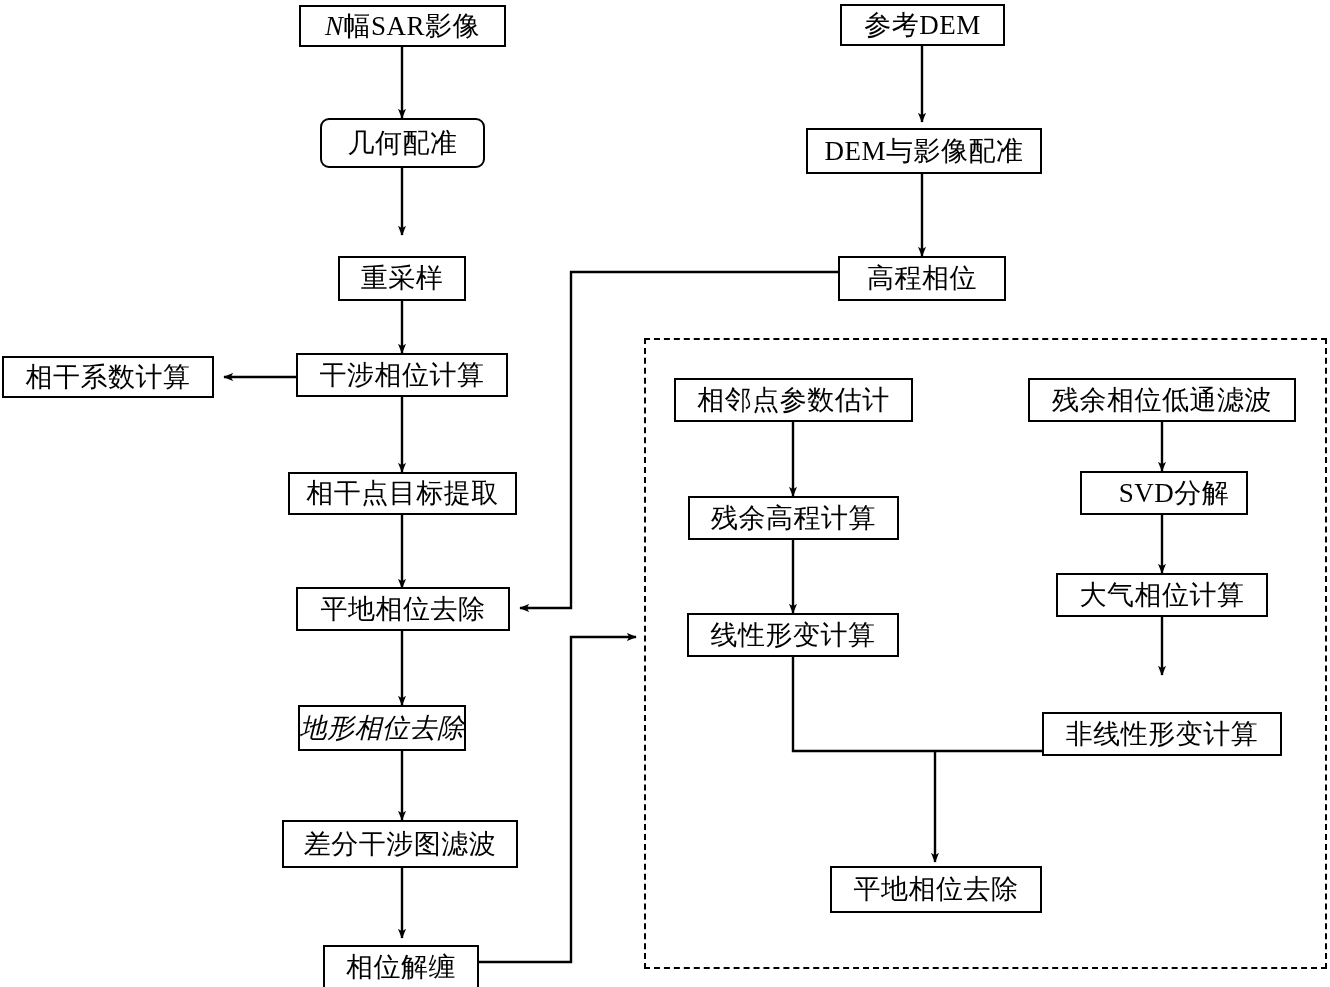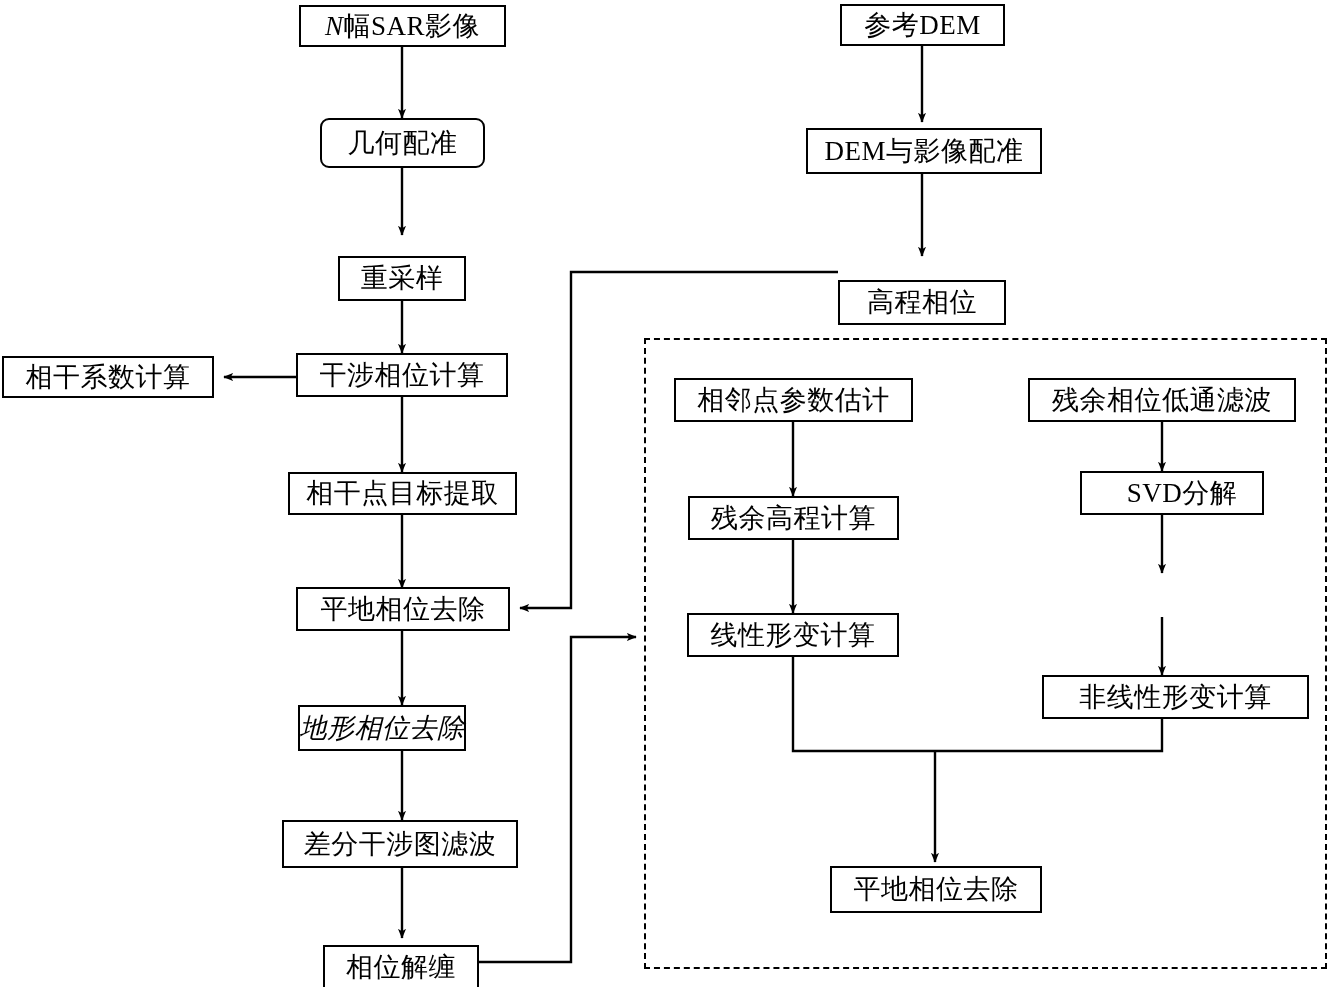--- a/index.html
+++ b/index.html
@@ -141,46 +141,49 @@
   </div>
 
   <div class="node" style="left:840px; top:4px; width:165px; height:42px;text-align:right;">
     <span>参考DEM</span>
   </div>
 
   <div class="node" style="left:806px; top:128px; width:236px; height:46px;">
     <span>DEM与影像配准</span>
   </div>
 
-  <div class="node" style="left:838px; top:256px; width:168px; height:45px;margin-top:24px;">
+  <div class="node" style="left:838px; top:256px; width:168px; height:45px;">
     <span>高程相位</span>
   </div>
 
   <div class="node" style="left:674px; top:378px; width:239px; height:44px;">
     <span>相邻点参数估计</span>
   </div>
 
   <div class="node" style="left:688px; top:496px; width:211px; height:44px;">
     <span>残余高程计算</span>
   </div>
 
   <div class="node" style="left:687px; top:613px; width:212px; height:44px;">
     <span>线性形变计算</span>
   </div>
 
   <div class="node" style="left:1028px; top:378px; width:268px; height:44px;">
     <span>残余相位低通滤波</span>
   </div>
 
-  <div class="node" style="left:1080px; top:471px; width:184px; height:44px;padding-left:20px;">
+  <div class="node" style="left:1080px; top:471px; width:168px; height:44px;padding-left:20px;">
     <span>SVD分解</span>
   </div>
 
+  <div class="node" style="left:1056px; top:573px; width:212px; height:44px;">
+    <span>大气相位计算</span>
+  </div>
 
-  <div class="node" style="left:1042px; top:675px; width:267px; height:44px;">
+  <div class="node" style="left:1042px; top:712px; width:240px; height:44px;">
     <span>非线性形变计算</span>
   </div>
 
   <div class="node" style="left:830px; top:866px; width:212px; height:47px;">
     <span>平地相位去除</span>
   </div>
 
 </div>
 
 </body></html>

